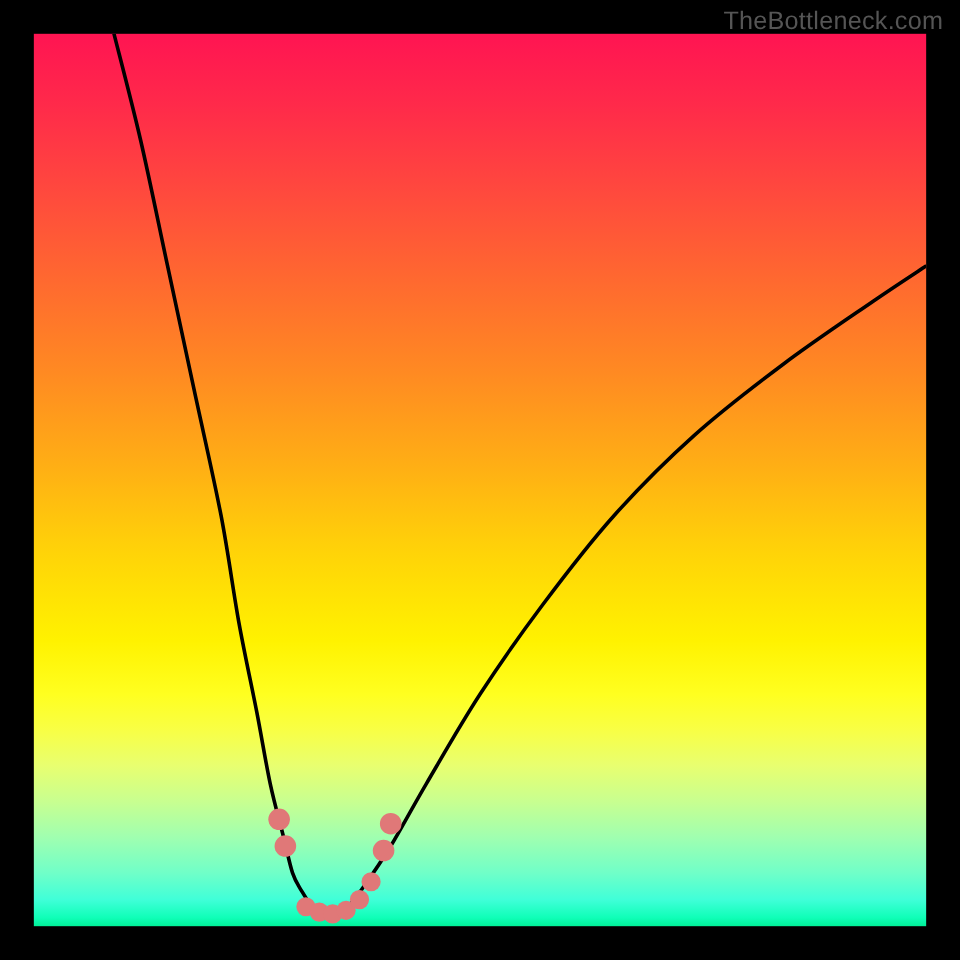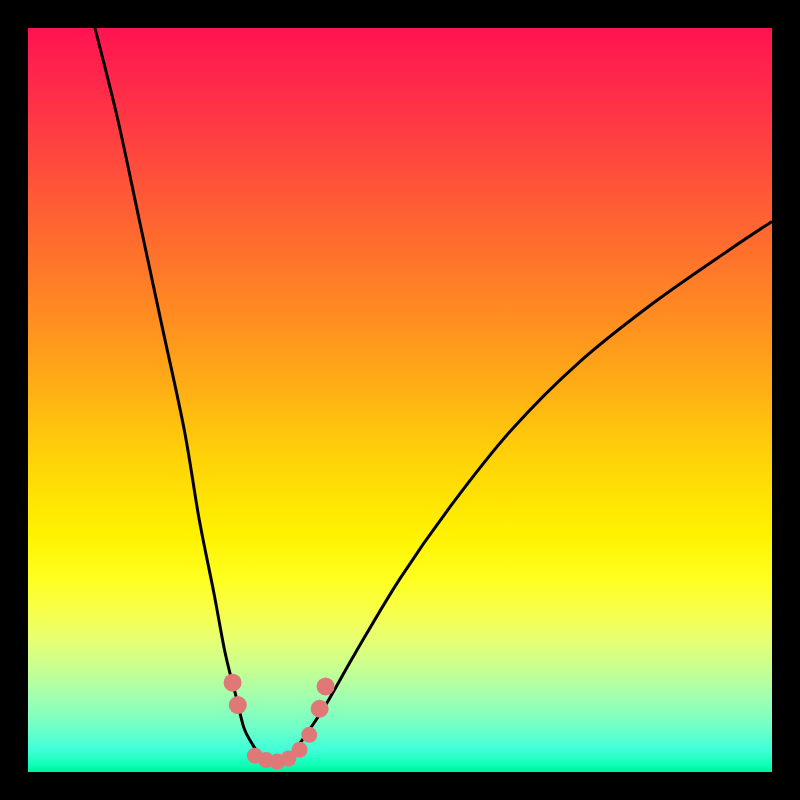--- a/index.html
+++ b/index.html
@@ -100,15 +100,16 @@
           <circle cx="249.24" cy="733.584" r="8" class="dot"></circle>
           <circle cx="260.4" cy="730.608" r="8" class="dot"></circle>
           <circle cx="271.56" cy="721.68" r="8" class="dot"></circle>
           <circle cx="281.23199999999997" cy="706.8" r="8" class="dot"></circle>
           <circle cx="291.648" cy="680.76" r="9" class="dot"></circle>
           <circle cx="297.6" cy="658.44" r="9" class="dot"></circle>
         </g>
     </svg>
   </div>
 
+  <div class="watermark">TheBottleneck.com</div>
 
   <div class="label-area"></div>
 </div>
 
 </body></html>

